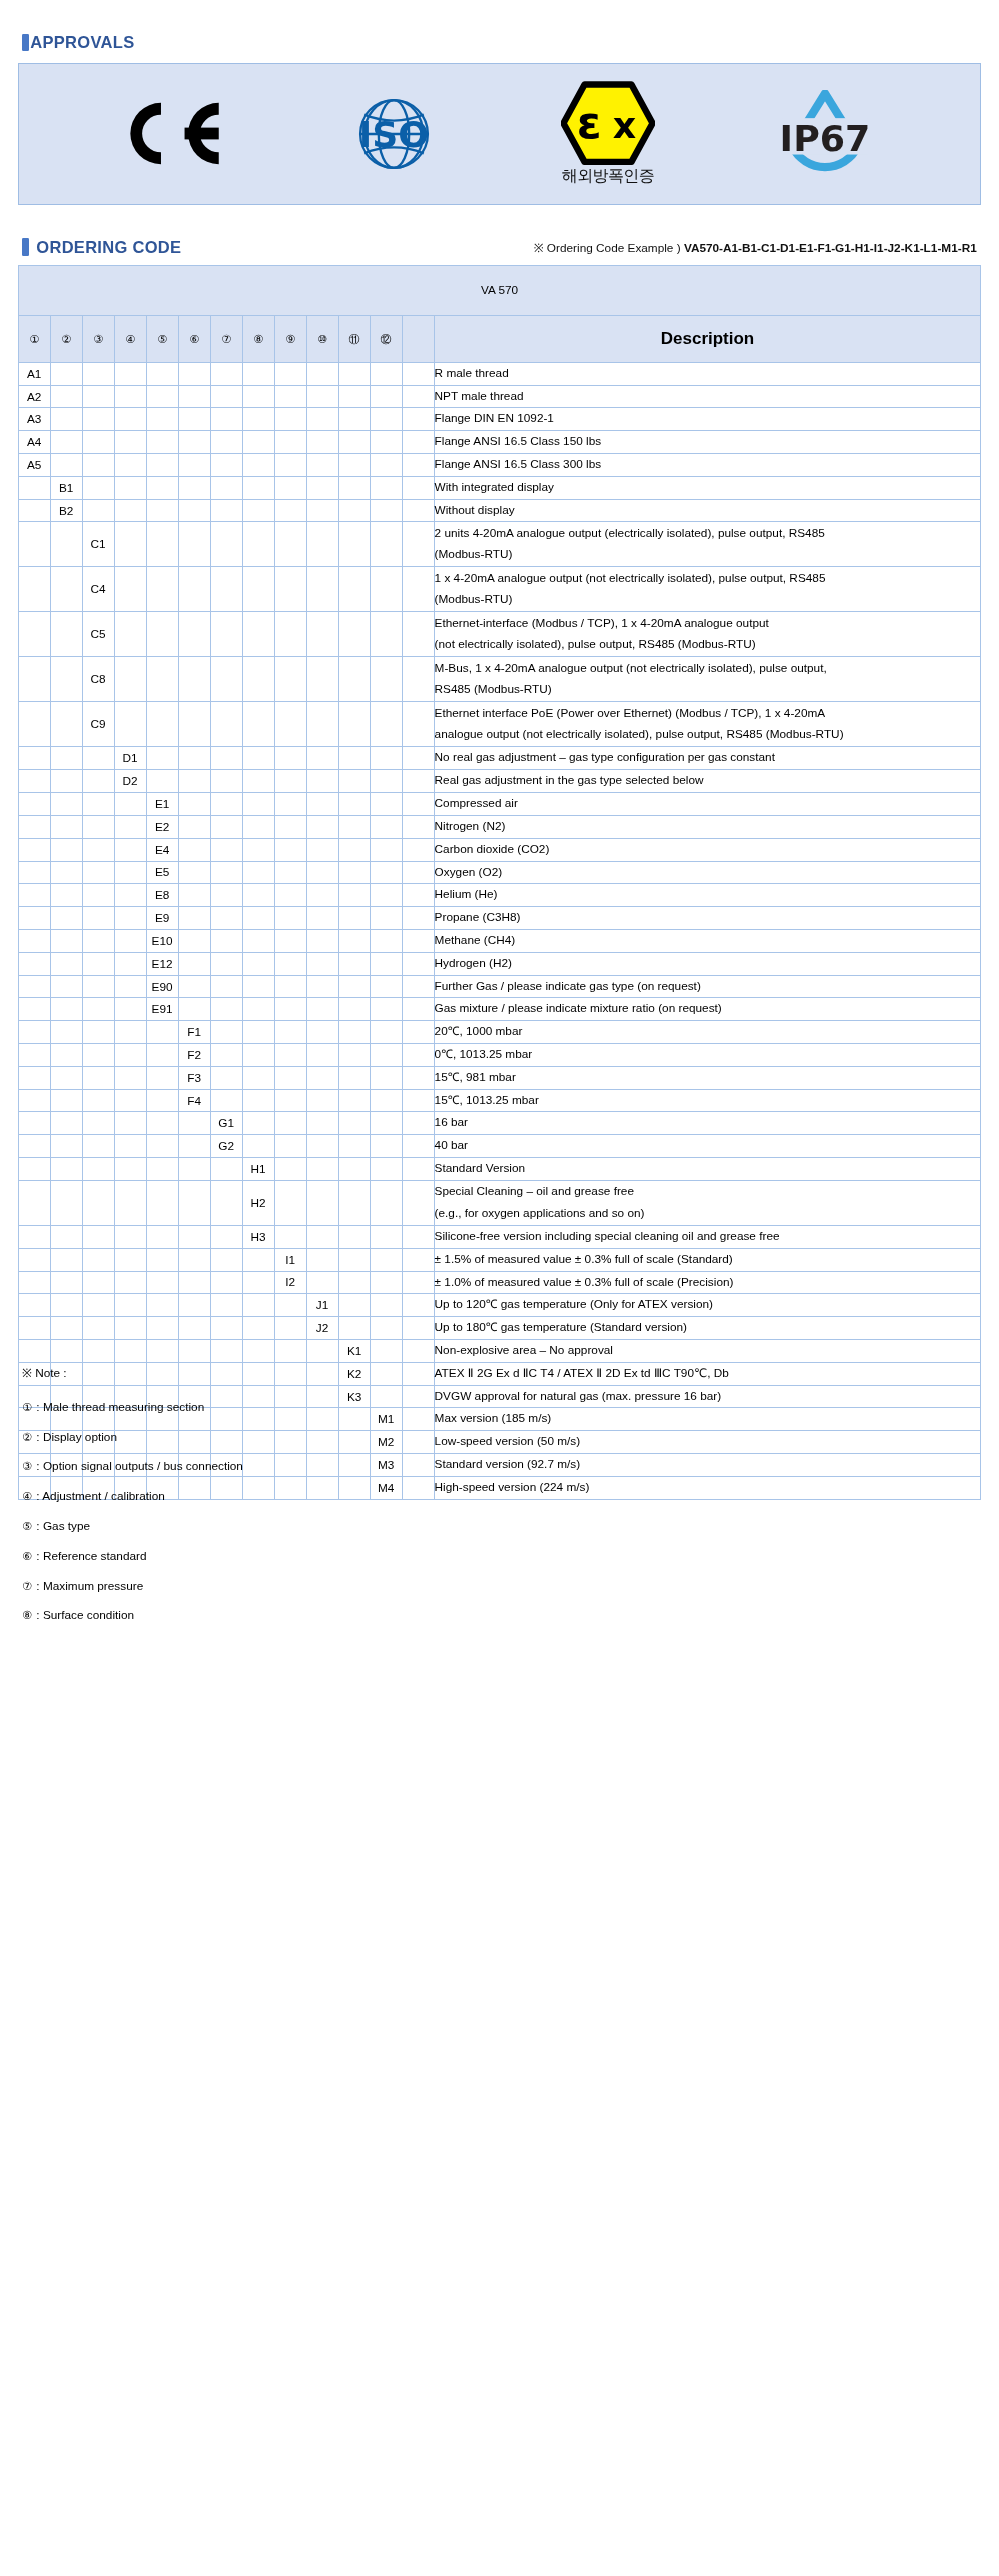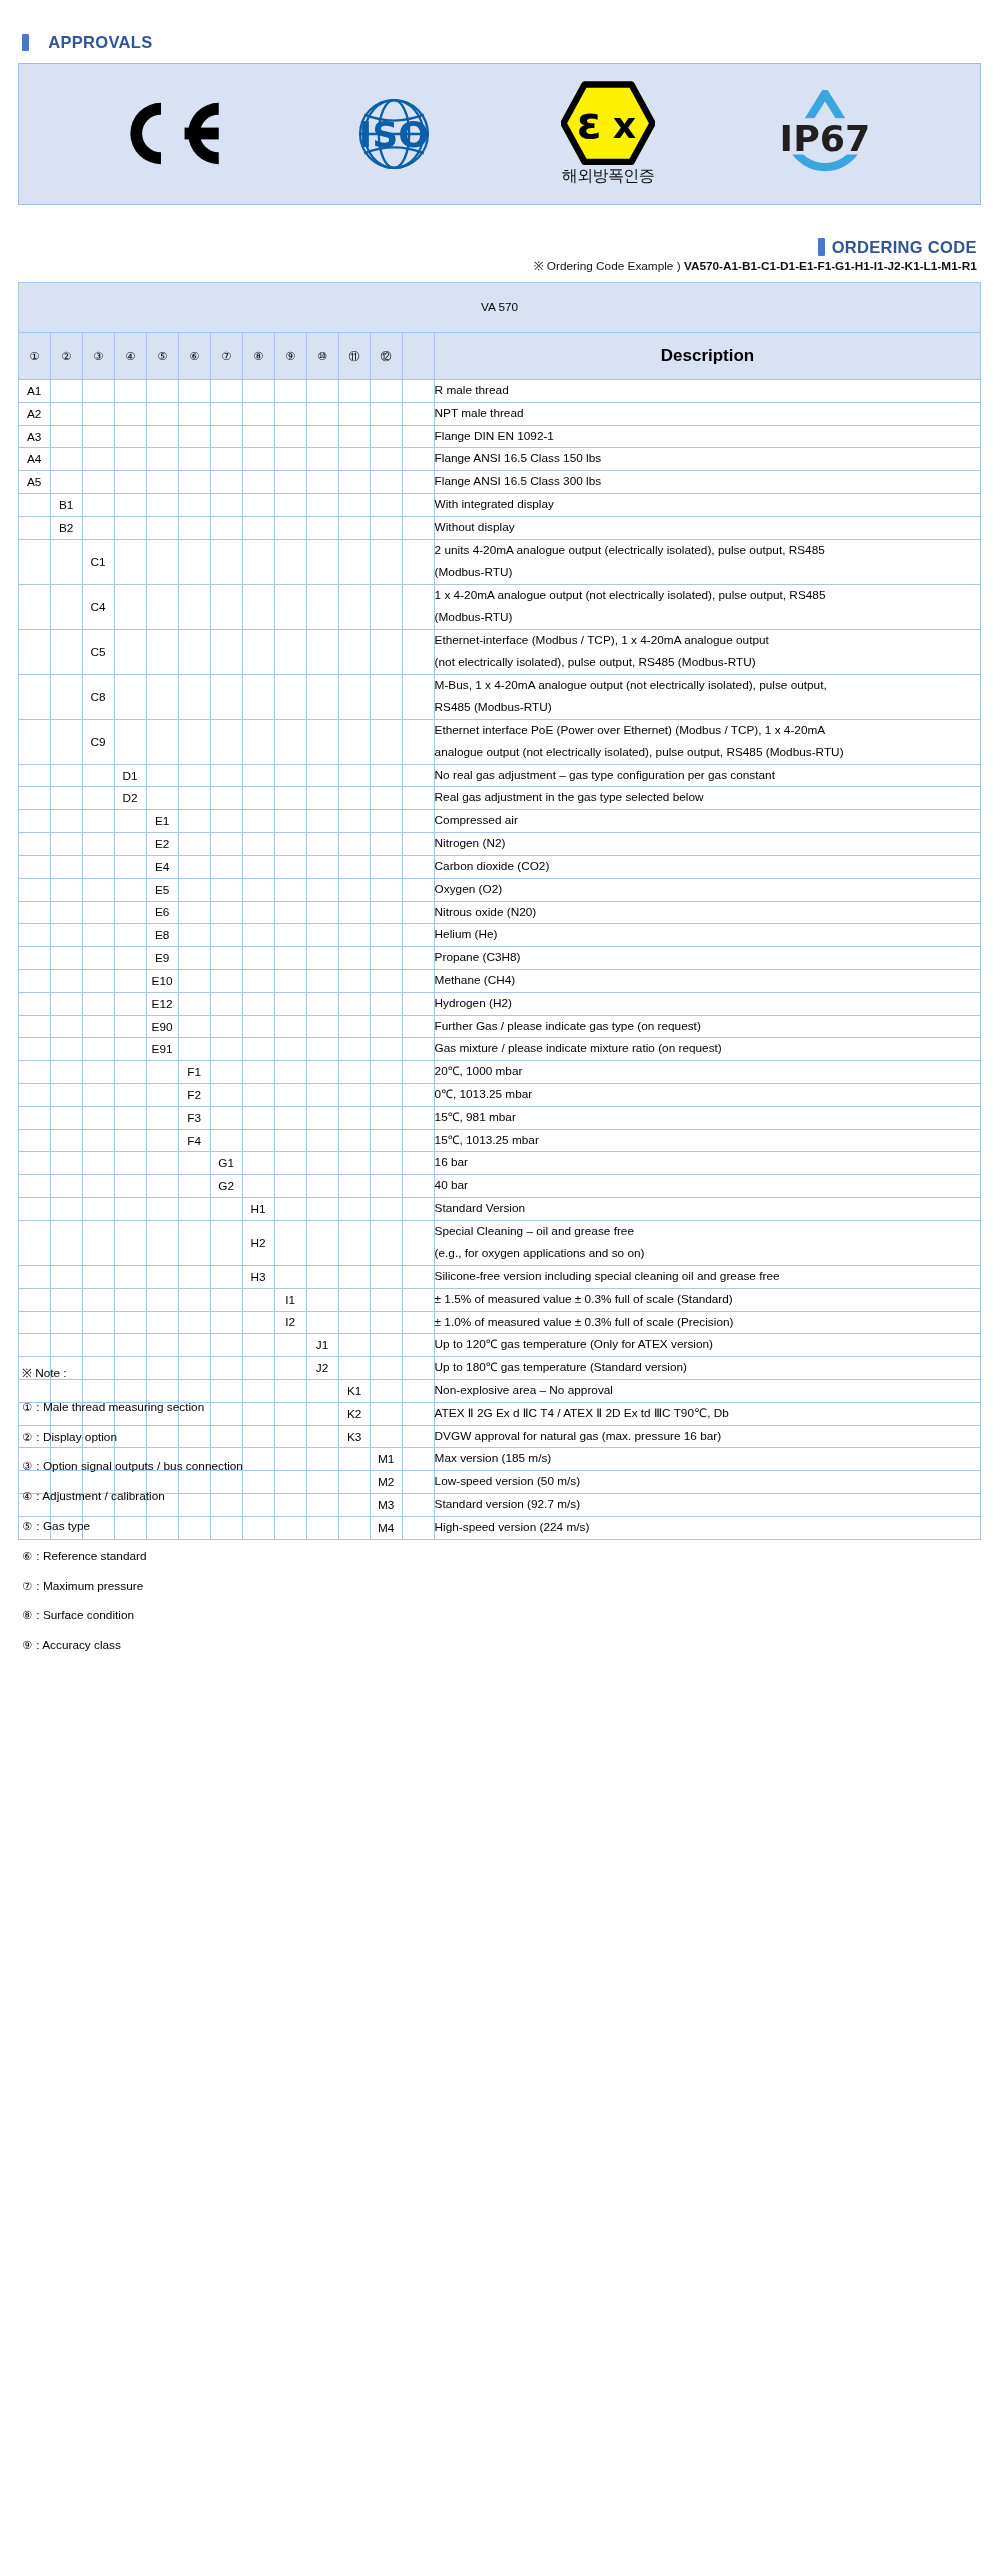--- a/index.html
+++ b/index.html
@@ -7,21 +7,21 @@
   body {
     width:999px;
     background:#ffffff;
     font-family:"Liberation Sans", sans-serif;
     color:#000;
   }
   .page { width:999px; padding:0 17.6px; position:relative; }
 
   
   .sec-head {
-    display:flex; align-items:center; gap:19px;
+    display:flex; align-items:center; gap:1px;
     margin:33px 0 10.6px 4.7px;
   }
   .sec-bar { width:7px; height:17.6px; background:#4878c6; border-radius:1.2px; flex:0 0 auto; }
   .sec-title {
     font-size:16.5px; font-weight:bold; letter-spacing:0.3px;
     color:#2f5597;
   }
 
   
   .approvals-box {
@@ -38,23 +38,22 @@
   .ex-logo { display:block; }
   .ip-logo { display:block; }
   .ex-caption {
     font-size:16px; margin-top:0; color:#111;
     font-family:"DejaVu Sans", sans-serif;
     letter-spacing:-0.6px;
   }
 
   
   .order-head-row {
-    display:flex; align-items:flex-end; justify-content:flex-start;
+    display:flex; align-items:flex-end; justify-content:space-between;
     margin:33px 4.7px 8.2px 4.7px;
-    flex-direction:column;
   }
   .order-head-left { display:flex; align-items:center; gap:7px; }
   .order-example {
     font-size:11.8px; color:#111; padding-bottom:1.2px; white-space:nowrap;
   }
   .order-example b { font-weight:bold; }
 
   table.oc {
     width:100%; border-collapse:collapse; table-layout:fixed;
   }
@@ -502,36 +501,20 @@
           <td class="code-cell"></td>
           <td class="code-cell"></td>
           <td class="code-cell"></td>
           <td class="desc-cell">Oxygen (O2)</td>
         </tr>
         <tr>
           <td class="code-cell"></td>
           <td class="code-cell"></td>
           <td class="code-cell"></td>
           <td class="code-cell"></td>
-          <td class="code-cell">E6</td>
-          <td class="code-cell"></td>
-          <td class="code-cell"></td>
-          <td class="code-cell"></td>
-          <td class="code-cell"></td>
-          <td class="code-cell"></td>
-          <td class="code-cell"></td>
-          <td class="code-cell"></td>
-          <td class="code-cell"></td>
-          <td class="desc-cell">Nitrous oxide (N20)</td>
-        </tr>
-        <tr>
-          <td class="code-cell"></td>
-          <td class="code-cell"></td>
-          <td class="code-cell"></td>
-          <td class="code-cell"></td>
           <td class="code-cell">E8</td>
           <td class="code-cell"></td>
           <td class="code-cell"></td>
           <td class="code-cell"></td>
           <td class="code-cell"></td>
           <td class="code-cell"></td>
           <td class="code-cell"></td>
           <td class="code-cell"></td>
           <td class="code-cell"></td>
           <td class="desc-cell">Helium (He)</td>

